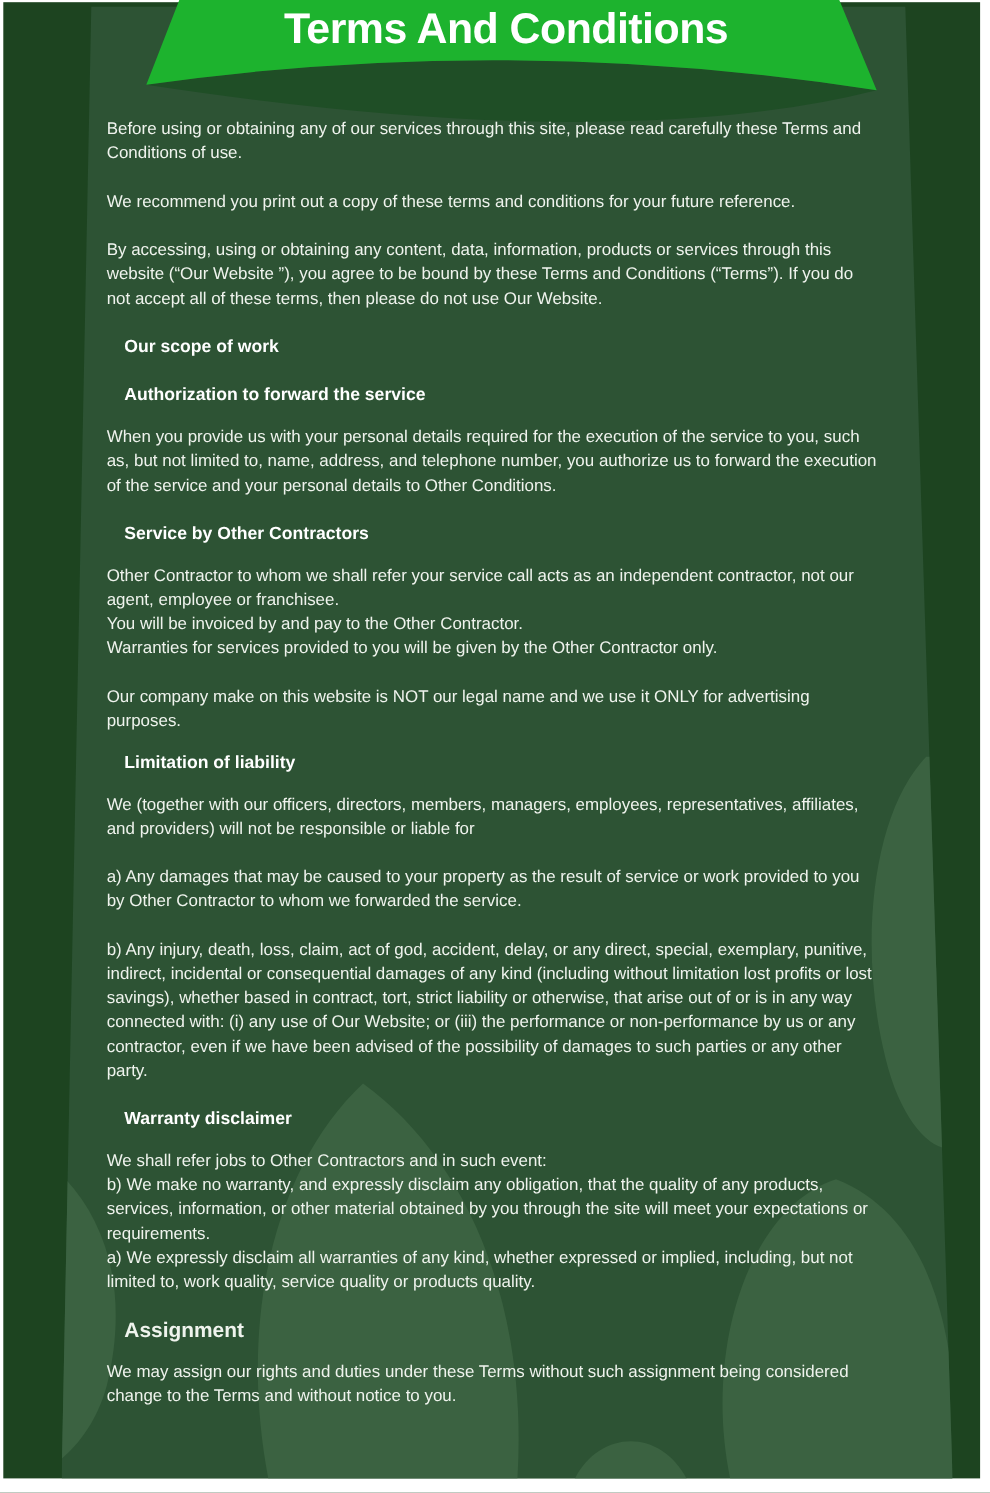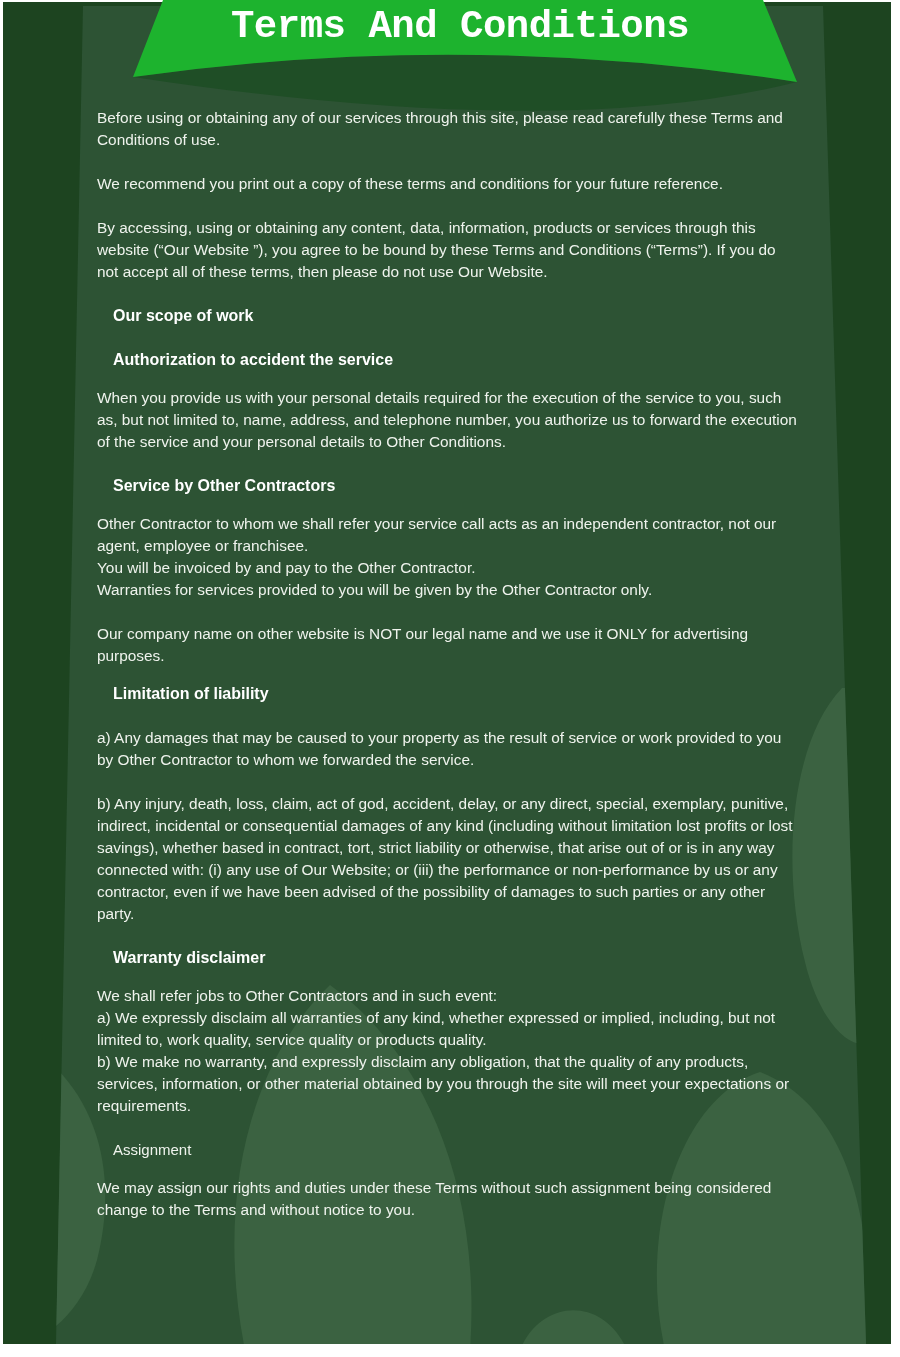--- a/index.html
+++ b/index.html
@@ -7,34 +7,34 @@
   body{
     width:900px;height:1357px;position:relative;overflow:hidden;
     background:#ffffff;
     font-family:"Liberation Sans",sans-serif;
   }
   .bg{position:absolute;left:0;top:0;display:block}
   .title{
     position:absolute;top:5px;left:140px;width:640px;
     text-align:center;color:#ffffff;
     font-size:39px;font-weight:600;letter-spacing:-0.5px;
-    font-family:Liberation Mono, monospace;
+    font-family:Liberation Sans, sans-serif;
   }
   .content{
     position:absolute;left:97px;top:103px;width:700px;
     color:#eff3ed;font-size:15.4px;line-height:22px;
   }
   .sec{margin:22px 0 0}
   .sec:first-child{margin-top:4px}
   .sec.tight{margin-top:0}
   .content p{margin:0}
   .content h2{
     margin:16px;font-size:16px;line-height:22px;color:#ffffff;font-weight:700;
   }
-  .content h2.plain{font-weight:400;font-size:15px;color:#eff3ed}
+  .content h2.plain{font-weight:700;font-size:19px;color:#eff3ed}
 </style>
 </head>
 <body>
 
 <svg class="bg" width="900" height="1357" viewBox="0 0 900 1357" aria-hidden="true">
 
   <rect x="3" y="2" width="888" height="1342" fill="#1d4420"></rect>
 
   <clipPath id="panelClip">
     <polygon points="83,6 823,6 866,1344 56,1344"></polygon>
@@ -69,47 +69,48 @@
   <p>We recommend you print out a copy of these terms and conditions for your future reference.</p>
     </section>
     <section class="sec">
 
   <p>By accessing, using or obtaining any content, data, information, products or services through this website (“Our Website ”), you agree to be bound by these Terms and Conditions (“Terms”). If you do not accept all of these terms, then please do not use Our Website.</p>
     </section>
     <section class="sec">
     <h2>Our scope of work</h2>
     </section>
     <section class="sec">
-    <h2>Authorization to accident the service</h2>
+    <h2>Authorization to forward the service</h2>
   <p>When you provide us with your personal details required for the execution of the service to you, such as, but not limited to, name, address, and telephone number, you authorize us to forward the execution of the service and your personal details to Other Conditions.</p>
     </section>
     <section class="sec">
     <h2>Service by Other Contractors</h2>
   <p>Other Contractor to whom we shall refer your service call acts as an independent contractor, not our agent, employee or franchisee.</p>
       <p>You will be invoiced by and pay to the Other Contractor.</p>
       <p>Warranties for services provided to you will be given by the Other Contractor only.</p>
     </section>
     <section class="sec">
 
-  <p>Our company name on other website is NOT our legal name and we use it ONLY for advertising purposes.</p>
+  <p>Our company make on this website is NOT our legal name and we use it ONLY for advertising purposes.</p>
     </section>
     <section class="sec tight">
     <h2>Limitation of liability</h2>
+  <p>We (together with our officers, directors, members, managers, employees, representatives, affiliates, and providers) will not be responsible or liable for</p>
     </section>
     <section class="sec">
 
   <p>a) Any damages that may be caused to your property as the result of service or work provided to you by Other Contractor to whom we forwarded the service.</p>
     </section>
     <section class="sec">
 
   <p>b) Any injury, death, loss, claim, act of god, accident, delay, or any direct, special, exemplary, punitive, indirect, incidental or consequential damages of any kind (including without limitation lost profits or lost savings), whether based in contract, tort, strict liability or otherwise, that arise out of or is in any way connected with: (i) any use of Our Website; or (iii) the performance or non-performance by us or any contractor, even if we have been advised of the possibility of damages to such parties or any other party.</p>
     </section>
     <section class="sec">
     <h2>Warranty disclaimer</h2>
   <p>We shall refer jobs to Other Contractors and in such event:</p>
+      <p>b) We make no warranty, and expressly disclaim any obligation, that the quality of any products, services, information, or other material obtained by you through the site will meet your expectations or requirements.</p>
       <p>a) We expressly disclaim all warranties of any kind, whether expressed or implied, including, but not limited to, work quality, service quality or products quality.</p>
-      <p>b) We make no warranty, and expressly disclaim any obligation, that the quality of any products, services, information, or other material obtained by you through the site will meet your expectations or requirements.</p>
     </section>
     <section class="sec">
     <h2 class="plain">Assignment</h2>
   <p>We may assign our rights and duties under these Terms without such assignment being considered change to the Terms and without notice to you.</p>
     </section>
   </div>
 
 </body></html>

